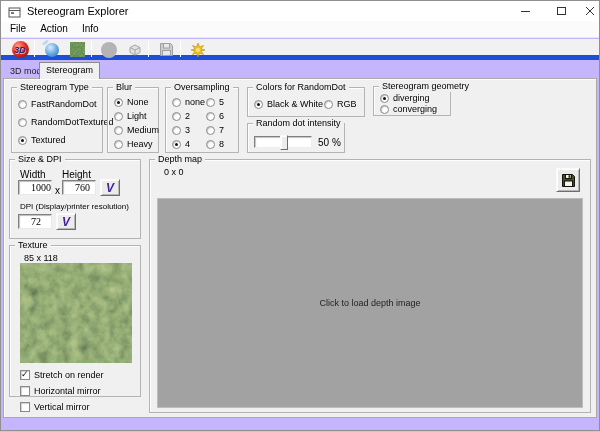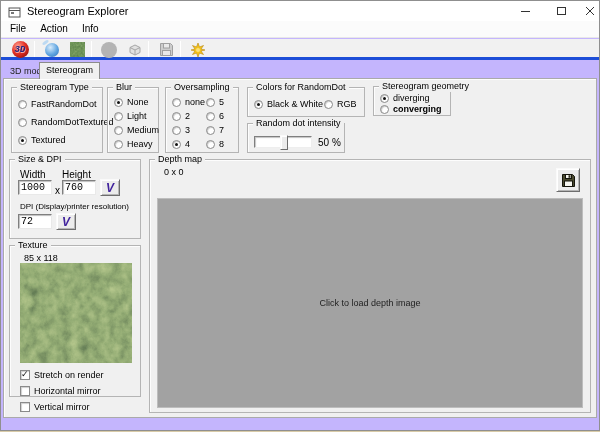--- a/index.html
+++ b/index.html
@@ -19,21 +19,21 @@
   .glyph-min { width:9px; height:1px; background:#333; display:block; }
   .glyph-max { width:9px; height:8px; border:1px solid #333; display:block; }
 
   
   .menubar { position:absolute; left:0; top:20px; width:100%; height:17px; background:#fbfbfb;
              display:flex; padding-left:2px; border-bottom:1px solid #e8e8e8; }
   .menu-item { font-size:10px; padding:2px 7px 0 7px; height:17px; }
 
   
   .toolbar { position:absolute; left:0; top:38px; width:100%; height:21px; background:#f1f1f1;
-             border-bottom:3px solid #1d4ed8;font-family:Liberation Mono, monospace; }
+             border-bottom:5px solid #1d4ed8; }
   .tb-item { position:absolute; top:1px; width:20px; height:19px; display:flex; align-items:center; justify-content:center; }
   .tb-sep { position:absolute; top:2px; width:1px; height:16px; background:#c9c9c9; border-right:1px solid #fff; }
   .icon-ball { width:17px; height:17px; border-radius:50%; position:relative;
       background:radial-gradient(circle at 35% 30%, #ff9e8e 0%, #e53024 45%, #8f0f09 90%); }
   .icon-ball span { position:absolute; inset:0; display:flex; align-items:center; justify-content:center;
       font-size:9px; font-weight:bold; font-style:italic; color:#26247e; text-shadow:0.5px 0.5px 0 rgba(255,255,255,0.6); }
   .icon-comet { width:14px; height:14px; border-radius:50%;
       background:radial-gradient(circle at 38% 32%, #d9ecfb, #5ea4e0 55%, #2e6fb5); position:relative; }
   .icon-comet::before { content:""; position:absolute; left:-3px; top:-2px; width:7px; height:3px;
       background:#bcd9f2; border-radius:50%; transform:rotate(-35deg); }
@@ -58,22 +58,22 @@
   .radio { width:9px; height:9px; border-radius:50%; background:#fff; border:1px solid #8a8a8a;
       box-shadow:inset 1px 1px 1px #c9c9c9; position:relative; flex:none; }
   .radio.sel::after { content:""; position:absolute; left:2px; top:2px; width:3px; height:3px;
       background:#111; border-radius:50%; }
   .cb { width:10px; height:10px; background:#fff; border:1px solid #8a8a8a;
       box-shadow:inset 1px 1px 1px #cfcfcf; position:relative; flex:none; }
   .cb.checked::after { content:"\2713"; font-family:"DejaVu Sans", sans-serif; font-size:9px;
       font-weight:bold; position:absolute; left:0; top:-2px; color:#111; }
 
   .tinput { position:absolute; background:#fff; border:1px solid; border-color:#7f7f7f #e9e9e9 #e9e9e9 #7f7f7f;
-      box-shadow:inset 1px 1px 1px #bdbdbd; font-size:10px; font-family:Liberation Mono, monospace;
-      padding:0 0 0 2px; height:15px; width:34px; }
+      box-shadow:inset 1px 1px 1px #bdbdbd; font-size:10px; font-family:Liberation Serif, serif;
+      padding:0 0 0 12px; height:15px; width:34px; }
   .btn3d { position:absolute; background:#ececec; border:1px solid; border-color:#fafafa #6e6e6e #6e6e6e #fafafa;
       box-shadow:inset 1px 1px 0 #ffffff, inset -1px -1px 0 #b6b6b6;
       display:flex; align-items:center; justify-content:center; }
   .vglyph { font-size:12px; font-weight:bold; font-style:italic; color:#41239d; line-height:12px; }
 
   .lbl { position:absolute; font-size:10px; white-space:nowrap; }
   .lbl8 { font-size:8px; }
 
   
   .slider-track { position:absolute; left:6px; top:12px; width:58px; height:12px; background:#fff;
@@ -284,21 +284,21 @@
     </div>
     <span class="slider-value">50 %</span>
   </div>
 
   <div class="group" style="left:372px; top:85px; width:78px; height:30px;">
     <span class="group-title">Stereogram geometry</span>
     <div class="row" style="left:6px; top:6px;">
       <span class="radio sel"></span>
       <span>diverging</span>
     </div>
-    <div class="row" style="left:6px; top:17px;font-weight:bold;">
+    <div class="row" style="left:6px; top:17px;">
       <span class="radio"></span>
       <span>converging</span>
     </div>
   </div>
 
   <div class="group" style="left:8px; top:158px; width:132px; height:80px;">
     <span class="group-title">Size &amp; DPI</span>
     <span class="lbl" style="left:10px; top:9px;">Width</span>
     <span class="lbl" style="left:52px; top:9px;">Height</span>
     <input class="tinput" style="left: 8px; top: 20px;" value="1000">

